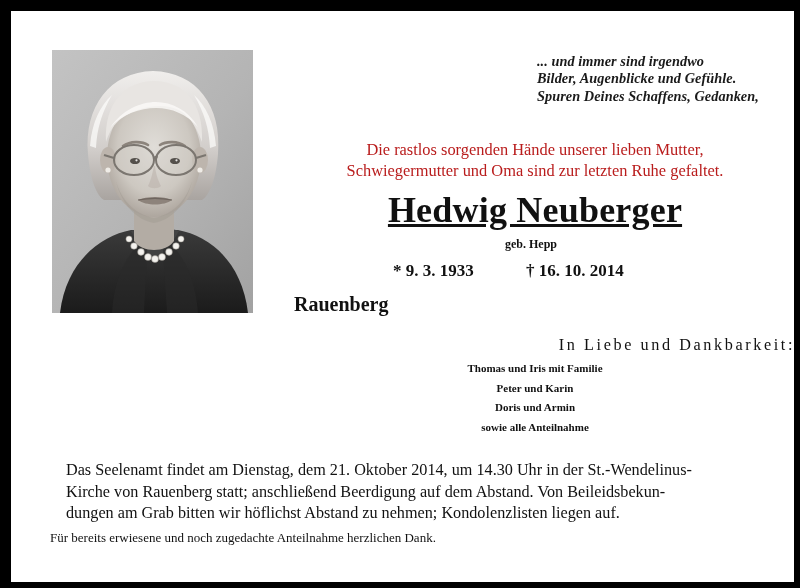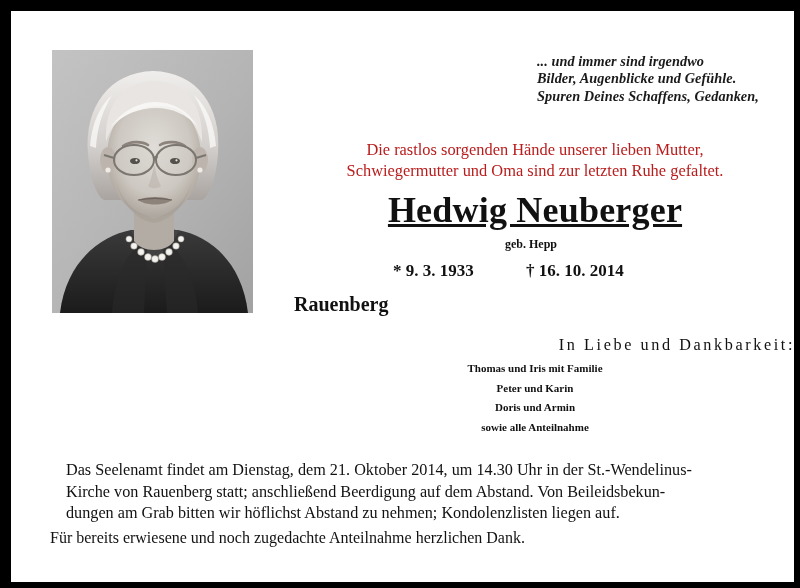--- a/index.html
+++ b/index.html
@@ -177,21 +177,21 @@
     font-size: 16.2px;
     line-height: 21.5px;
     margin-left: 16px;
   }
   #service-details div { white-space: nowrap; }
   #thanks-note {
     position: absolute;
     left: 39px;
     top: 516px;
     width: 710px;
-    font-size: 16px;
+    font-size: 13px;
     line-height: 21.5px;
     white-space: nowrap;
   }
 </style>
 </head>
 <body>
 
 <div id="obituary-card">
   <div id="card-inner">
 

